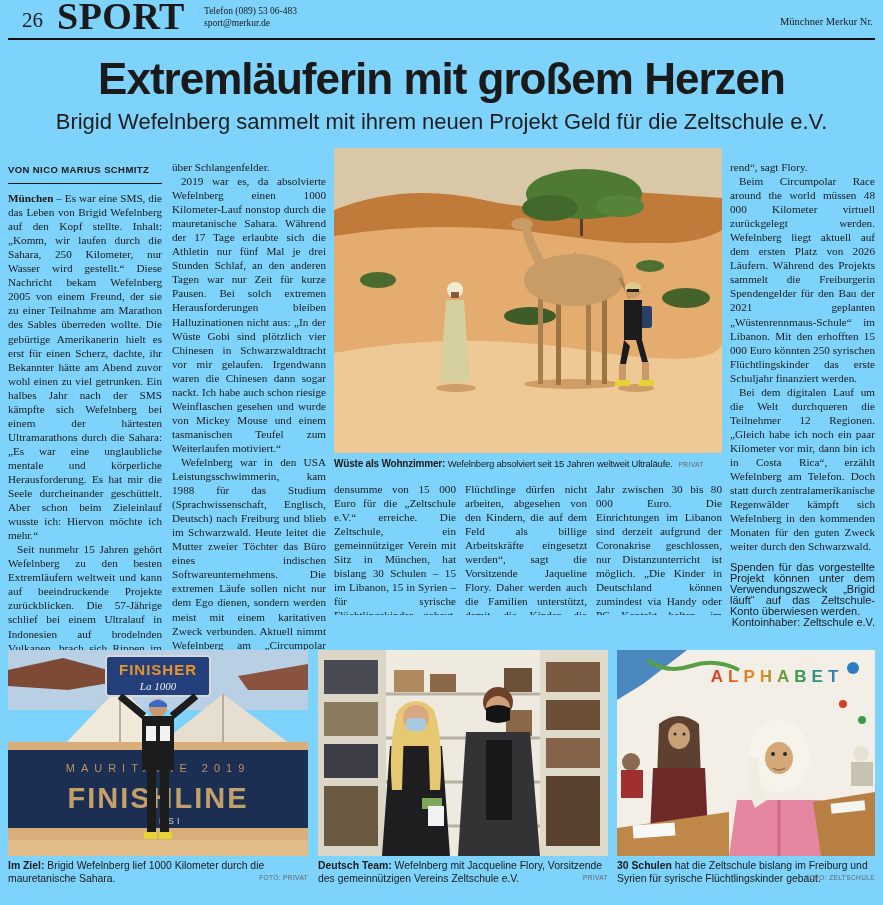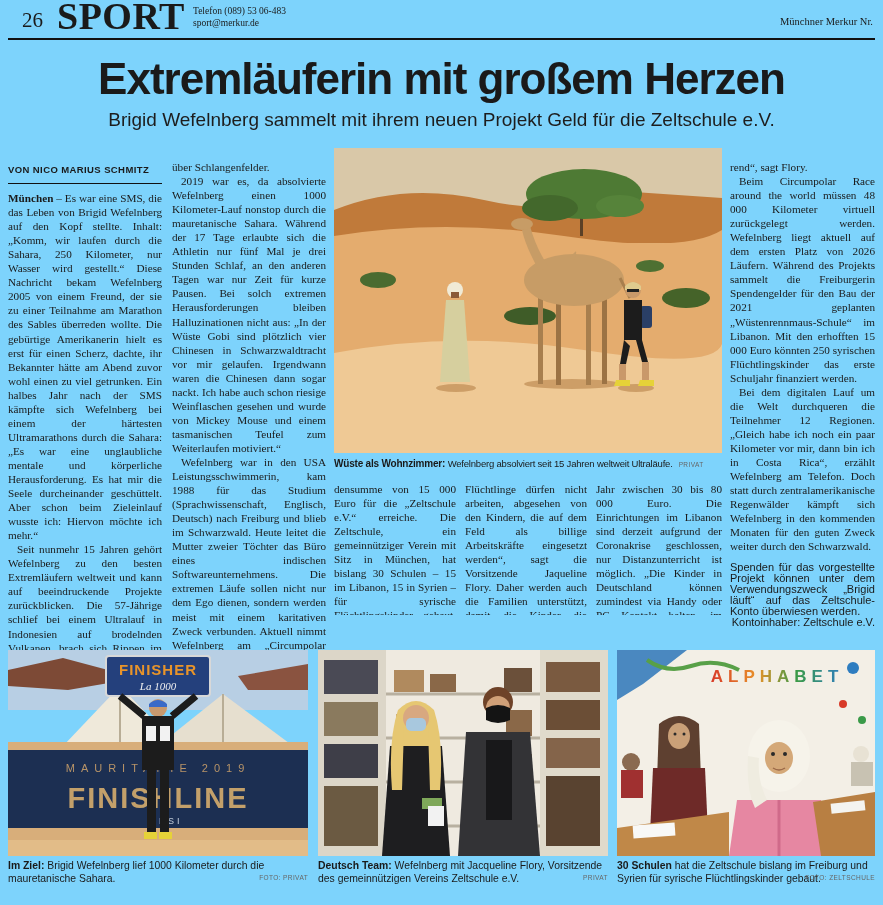--- a/index.html
+++ b/index.html
@@ -3,28 +3,28 @@
 <meta charset="utf-8">
 <style>
   * { margin:0; padding:0; box-sizing:border-box; }
   html,body { background:#ffffff; }
   .page { position:relative; width:883px; height:905px; background:#7dd3fc; color:#1a1a1a;
           font-family:"Liberation Serif", serif; overflow:hidden; }
 
   
   .pagenum  { position:absolute; left:22px;  top:8px;  font-size:21px; }
   .section  { position:absolute; left:57px;  top:-6px; font-size:38px; font-weight:bold; letter-spacing:.5px; }
-  .contact  { position:absolute; left:193px; top:6px;  font-size:9.5px; line-height:11.5px; }
+  .contact  { position:absolute; left:204px; top:6px;  font-size:9.5px; line-height:11.5px; }
   .edition  { position:absolute; right:10px; top:16px; font-size:10.5px; }
   .rule     { position:absolute; left:8px; right:8px; top:38px; height:2px; background:#111; }
 
   .headline    { position:absolute; left:0; right:0; top:54px;  text-align:center;
                  font-family:"Liberation Sans",sans-serif; font-weight:bold; font-size:44px; letter-spacing:-1px; }
   .subheadline { position:absolute; left:0; right:0; top:109px; text-align:center;
-                 font-family:"Liberation Sans",sans-serif; font-size:19px; color:#1d1d1d; }
+                 font-family:"Liberation Sans",sans-serif; font-size:22px; color:#1d1d1d; }
 
   
   .col { position:absolute; top:160px; font-size:11.2px; line-height:14.05px; text-align:justify; overflow:hidden; }
   #col1 { left:8px;   width:154px; height:494px; }
   #col2 { left:172px; width:154px; height:494px; }
   #col6 { left:730px; width:145px; height:497px; }
   .coltext p + p, .subcol p + p, #col1 p + p { text-indent:9px; }
   .byline { font-family:"Liberation Sans",sans-serif; font-weight:bold; font-size:9.5px; letter-spacing:.4px;
             padding:3px 0 6px 0; border-bottom:1.5px solid #111; margin-bottom:7px; text-align:left; }
 

